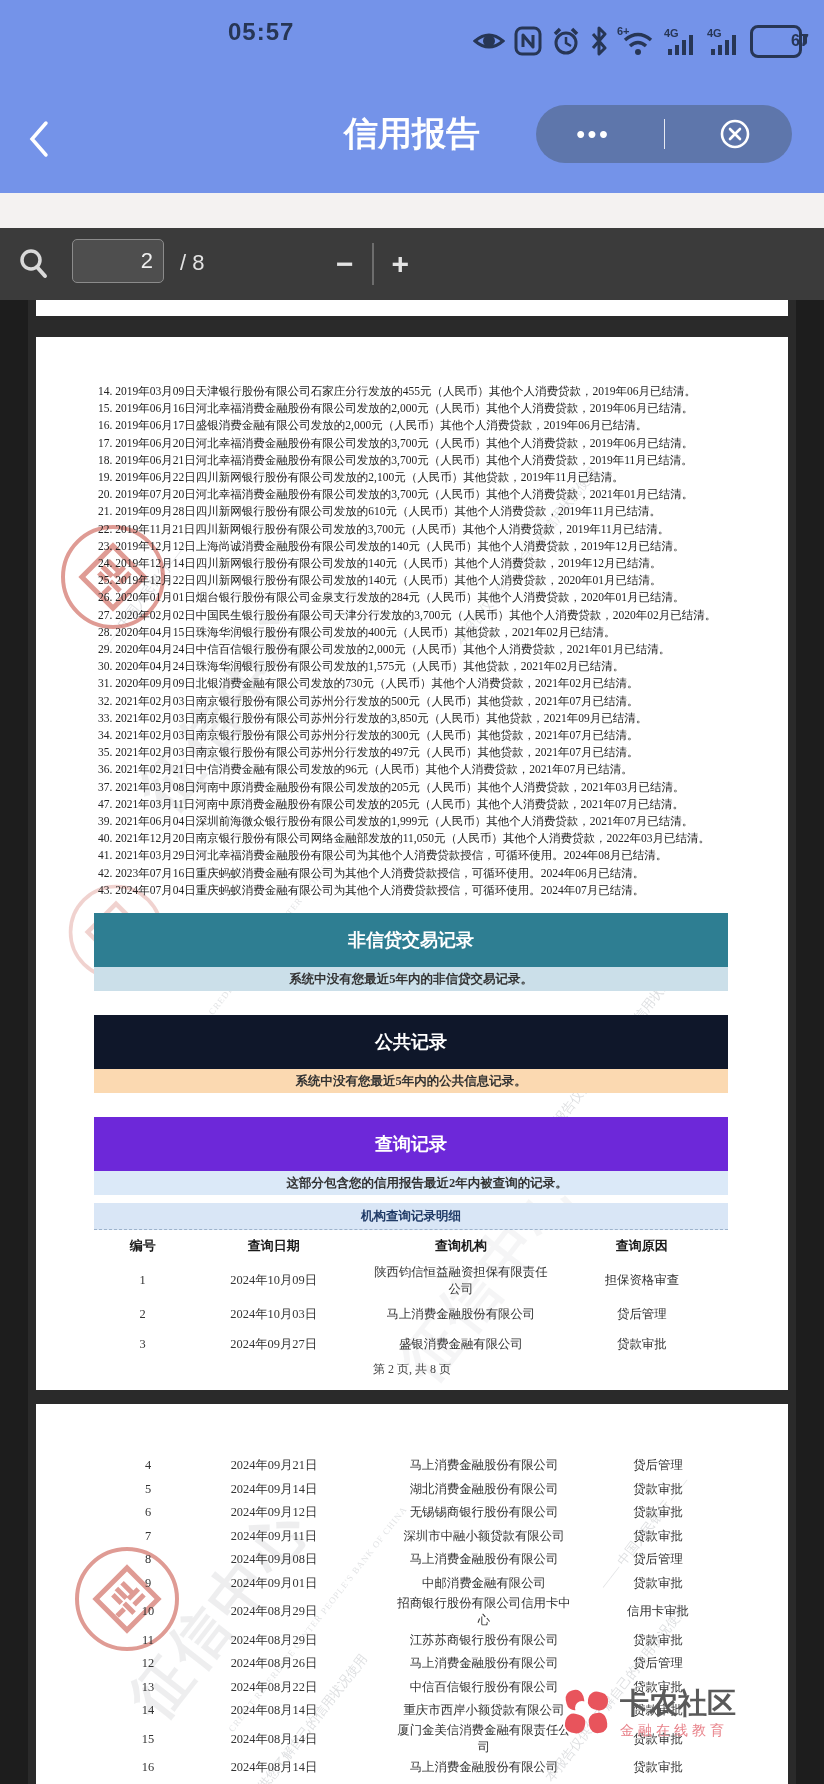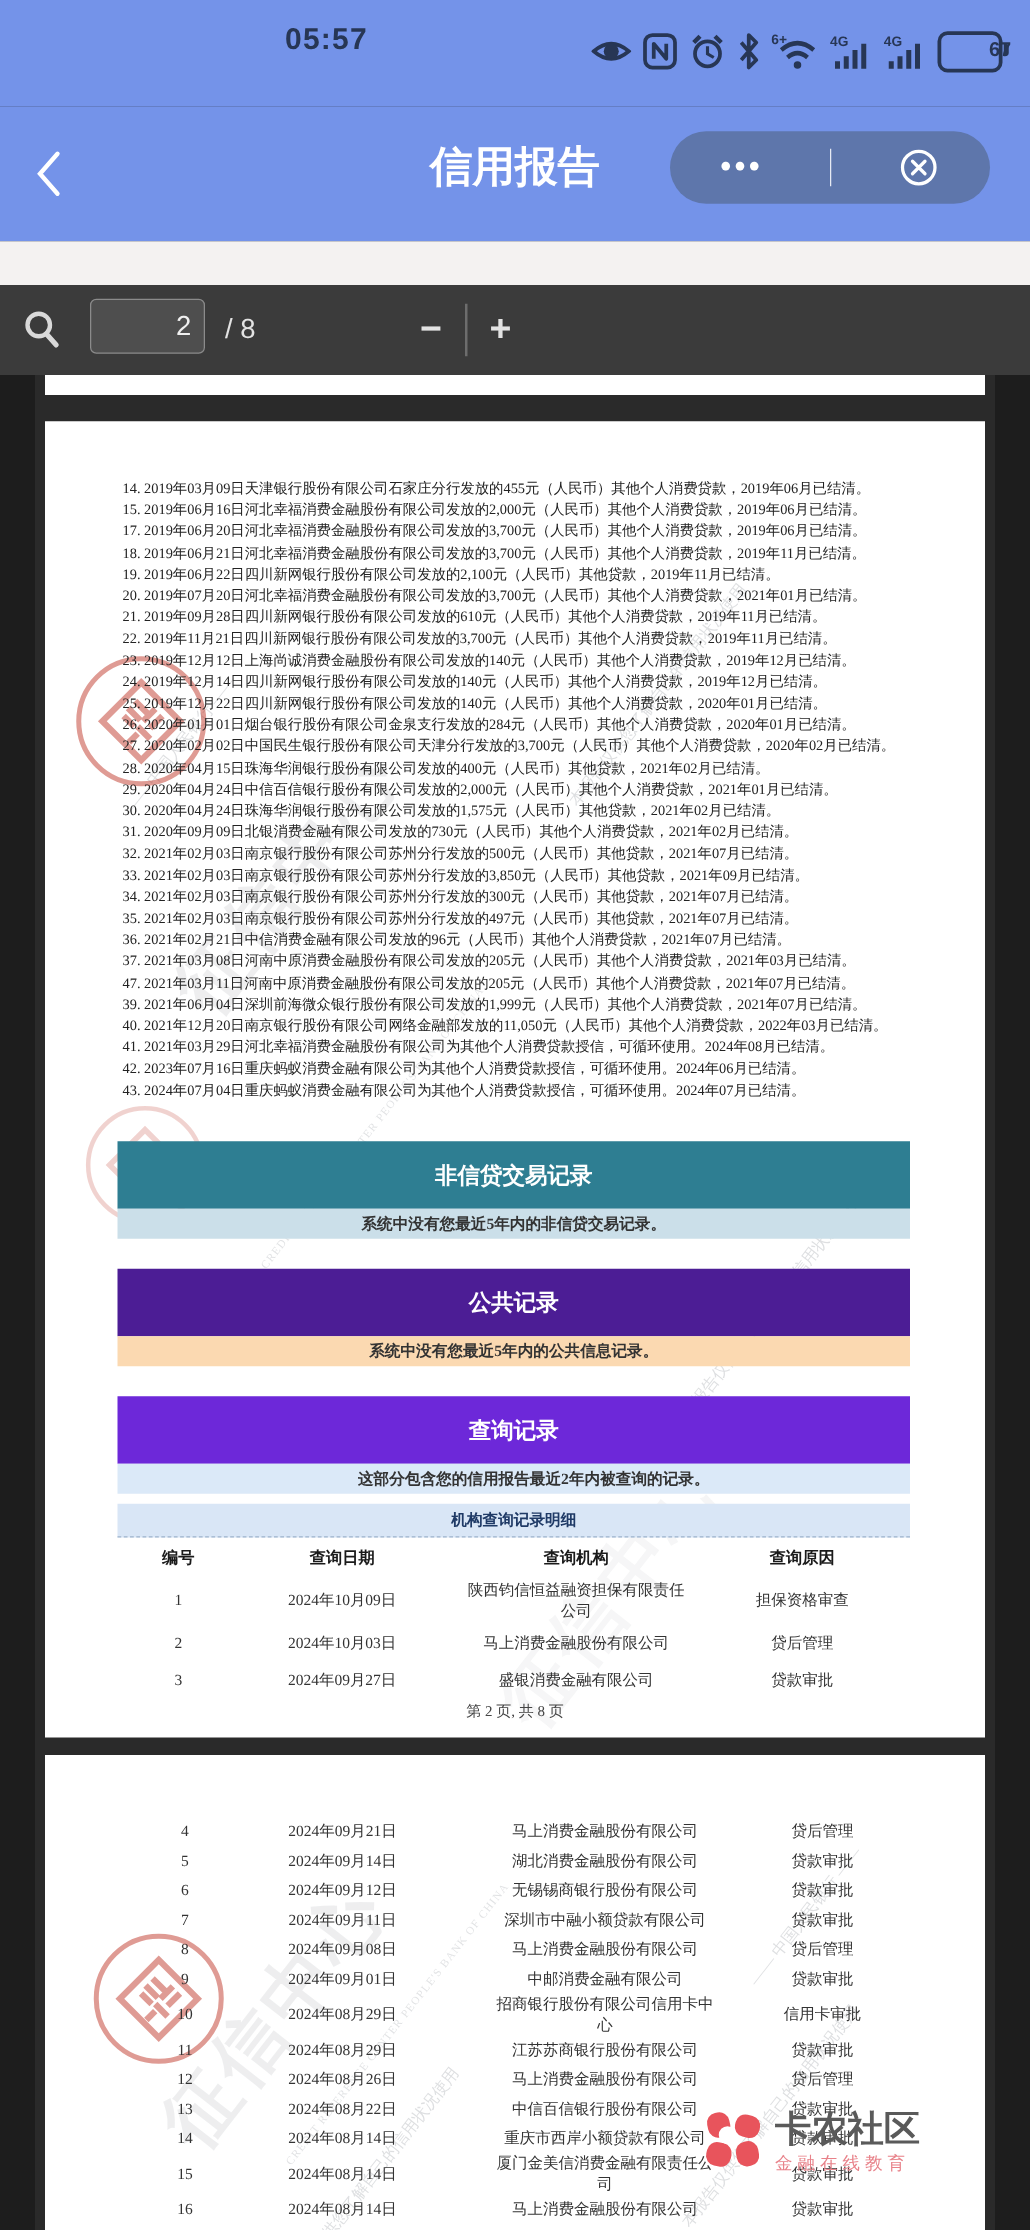--- a/index.html
+++ b/index.html
@@ -45,21 +45,21 @@
   
   .loan-list{position:absolute;left:62px;top:46px;width:648px;}
   .loan-line{font-size:11.5px;line-height:17.2px;white-space:nowrap;color:#222;}
   
   .sections{position:absolute;left:58px;top:576px;width:634px;}
   .sec-head{height:54px;display:flex;align-items:center;justify-content:center;color:#fff;
             font-size:18px;font-weight:bold;font-family:"Liberation Sans",sans-serif;}
   .sec-note{height:24px;display:flex;align-items:center;justify-content:center;
             font-size:12.5px;font-weight:bold;color:#333;}
   .sec-teal .sec-head{background:#2e7e92;}   .sec-teal .sec-note{background:#cbdfe9;}
-  .sec-orange .sec-head{background:#4c1d95;} .sec-orange .sec-note{background:#fbd9b1;}
+  .sec-orange .sec-head{background:#0f172a;} .sec-orange .sec-note{background:#fbd9b1;}
   .sec-blue .sec-head{background:#6d28d9;}   .sec-blue .sec-note{background:#dbe9f8;padding-left:32px;}
   .sec-gap{height:24px;}
   .records-caption{margin-top:8px;height:26px;background:#d9e6f6;border-bottom:1.5px dashed #9db3cc;
             display:flex;align-items:center;justify-content:center;font-size:12.5px;font-weight:bold;color:#1f3a66;}
   
   .qtable{width:624px;margin:0 auto;}
   .qhead-row,.q-row{display:grid;grid-template-columns:14% 28% 32% 26%;align-items:center;text-align:center;}
   .qhead-row{height:32px;font-weight:bold;font-size:13px;color:#1a1a1a;}
   .q-row{min-height:26px;font-size:12.4px;color:#333;padding:2px 0;}
   .q-row .c3{max-width:184px;margin:0 auto;line-height:1.35;}
@@ -207,20 +207,21 @@
             <g transform="rotate(45 55 55)" stroke="#c0392b" stroke-width="5" fill="none">
               <rect x="33" y="33" width="44" height="44"></rect>
               <path d="M40 47 h14 M40 55 h14 M56 40 v14 M64 40 v14 M42 62 h12 M56 60 h14"></path>
             </g>
           </svg>
       </div>
 
       <div class="loan-list" id="loan-list">
           <div class="loan-line">14. 2019年03月09日天津银行股份有限公司石家庄分行发放的455元（人民币）其他个人消费贷款，2019年06月已结清。</div>
           <div class="loan-line">15. 2019年06月16日河北幸福消费金融股份有限公司发放的2,000元（人民币）其他个人消费贷款，2019年06月已结清。</div>
+          <div class="loan-line">16. 2019年06月17日盛银消费金融有限公司发放的2,000元（人民币）其他个人消费贷款，2019年06月已结清。</div>
           <div class="loan-line">17. 2019年06月20日河北幸福消费金融股份有限公司发放的3,700元（人民币）其他个人消费贷款，2019年06月已结清。</div>
           <div class="loan-line">18. 2019年06月21日河北幸福消费金融股份有限公司发放的3,700元（人民币）其他个人消费贷款，2019年11月已结清。</div>
           <div class="loan-line">19. 2019年06月22日四川新网银行股份有限公司发放的2,100元（人民币）其他贷款，2019年11月已结清。</div>
           <div class="loan-line">20. 2019年07月20日河北幸福消费金融股份有限公司发放的3,700元（人民币）其他个人消费贷款，2021年01月已结清。</div>
           <div class="loan-line">21. 2019年09月28日四川新网银行股份有限公司发放的610元（人民币）其他个人消费贷款，2019年11月已结清。</div>
           <div class="loan-line">22. 2019年11月21日四川新网银行股份有限公司发放的3,700元（人民币）其他个人消费贷款，2019年11月已结清。</div>
           <div class="loan-line">23. 2019年12月12日上海尚诚消费金融股份有限公司发放的140元（人民币）其他个人消费贷款，2019年12月已结清。</div>
           <div class="loan-line">24. 2019年12月14日四川新网银行股份有限公司发放的140元（人民币）其他个人消费贷款，2019年12月已结清。</div>
           <div class="loan-line">25. 2019年12月22日四川新网银行股份有限公司发放的140元（人民币）其他个人消费贷款，2020年01月已结清。</div>
           <div class="loan-line">26. 2020年01月01日烟台银行股份有限公司金泉支行发放的284元（人民币）其他个人消费贷款，2020年01月已结清。</div>

